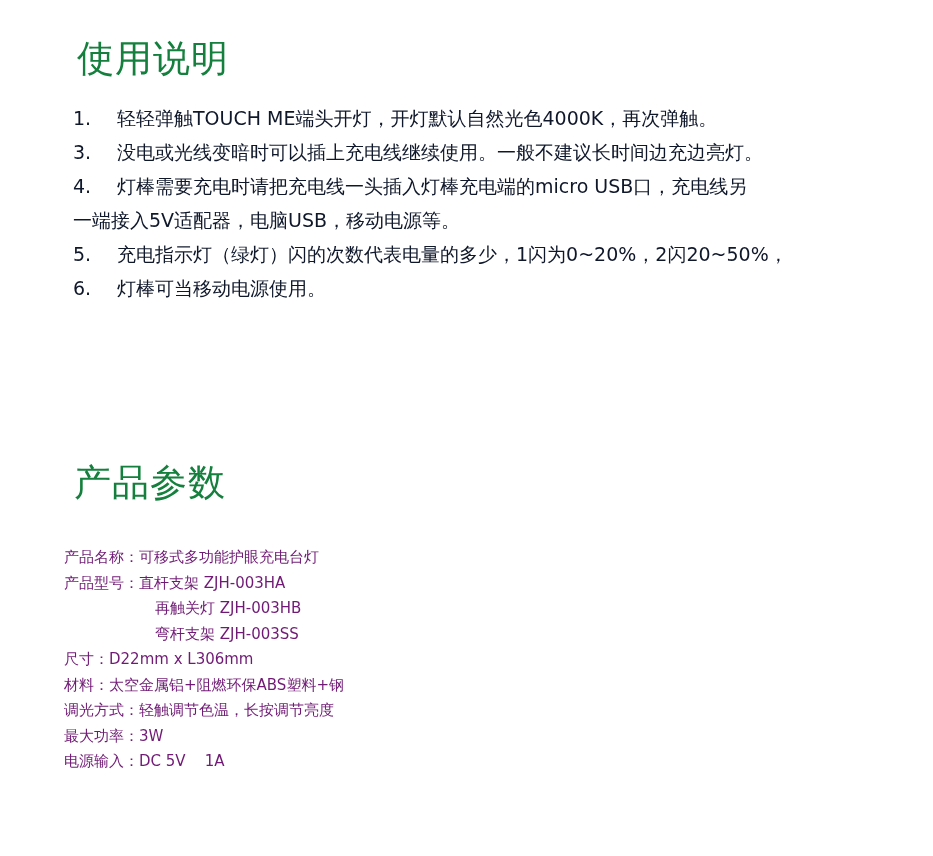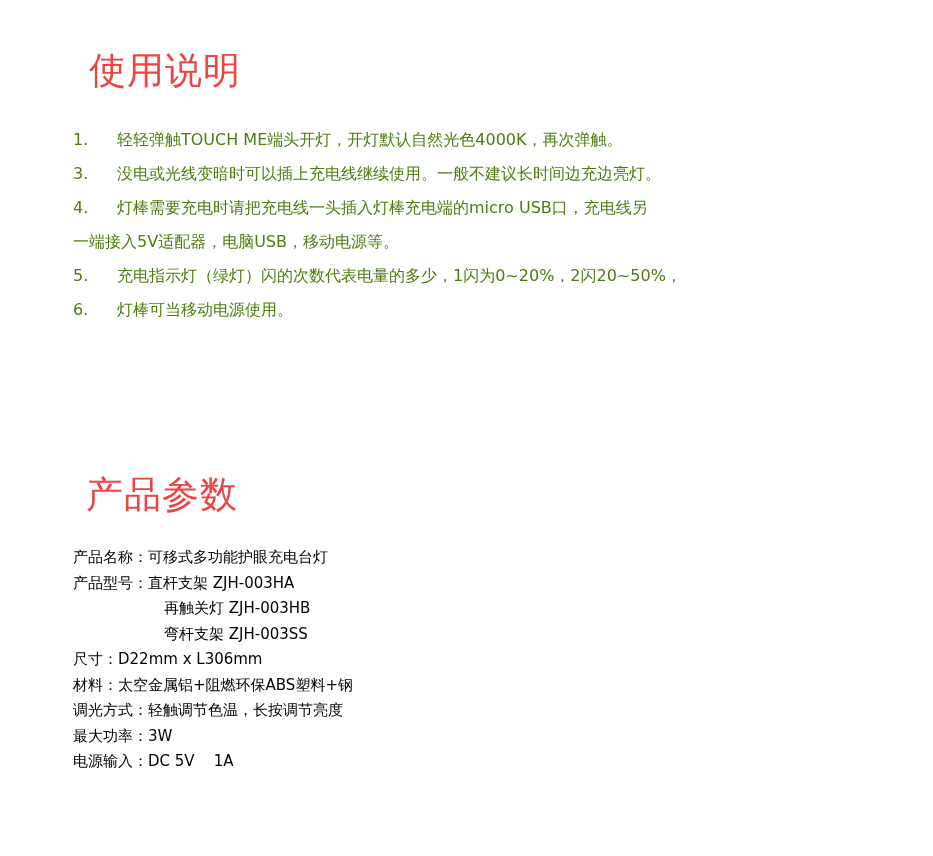--- a/index.html
+++ b/index.html
@@ -14,52 +14,52 @@
       overflow: hidden;
       color: #1e1a1a;
       font-family: "DejaVu Sans", "Liberation Sans", sans-serif;
     }
     .heading {
       position: absolute;
       left: 73px;
       font-size: 37px;
       line-height: 44px;
       letter-spacing: 1px;
-      color: #ef4444;
-      margin: 16px;
+      color: #15803d;
+      margin: 4px;
       font-weight: normal;
     }
     #title-usage { top: 33px; }
     #title-params { top: 457px; left: 70px; }
 
     .instructions {
       position: absolute;
       left: 73px;
-      top: 123px;
+      top: 101px;
       width: 850px;
-      font-size: 16px;
+      font-size: 19px;
       line-height: 34px;
-      color: #4d7c0f;
+      color: #0f172a;
     }
     .instr-line {
       white-space: nowrap;
       height: 34px;
     }
     .num {
       display: inline-block;
       width: 44px;
     }
 
     .params {
       position: absolute;
-      left: 73px;
+      left: 64px;
       top: 545px;
       font-size: 15px;
       line-height: 25.5px;
-      color: #000000;
+      color: #701a75;
     }
     .param-row {
       white-space: nowrap;
       height: 25.5px;
     }
     .param-label {
       display: inline;
     }
     .param-value {
       display: inline;

